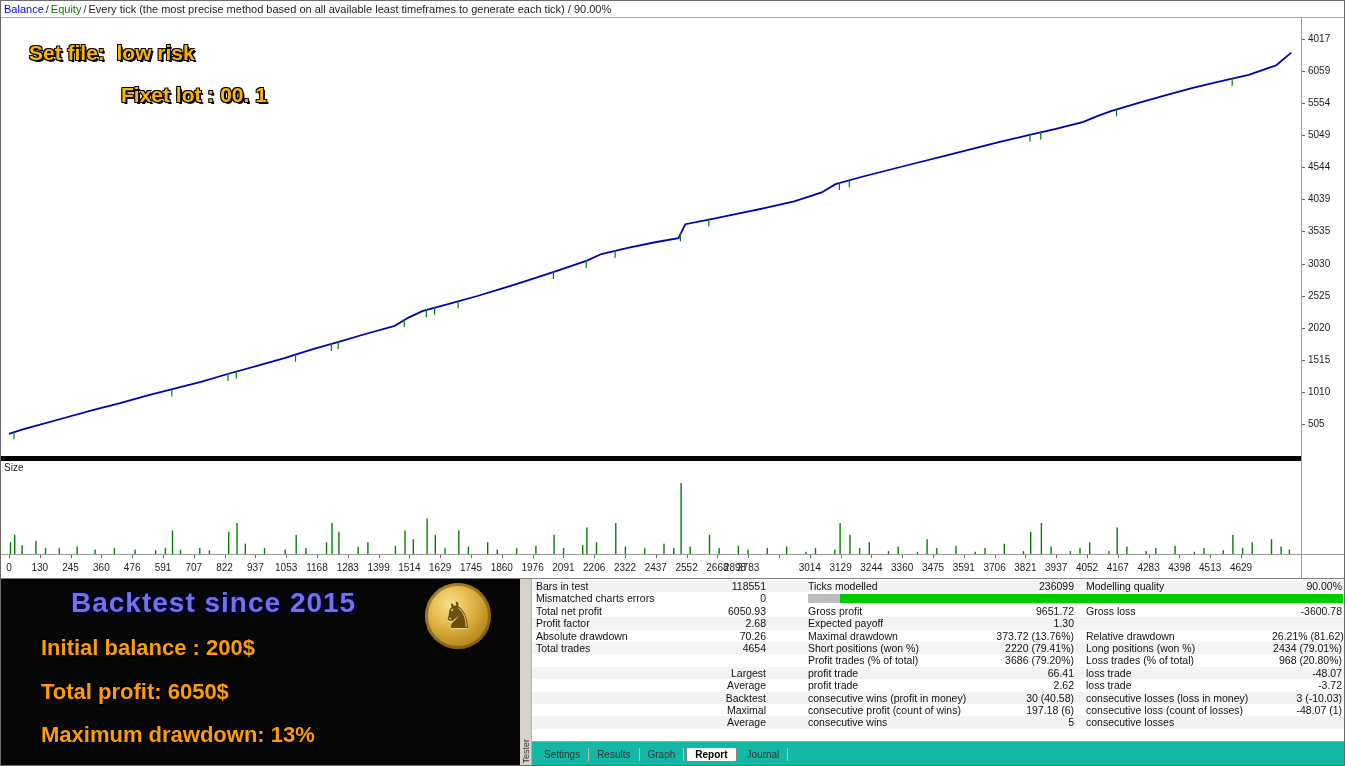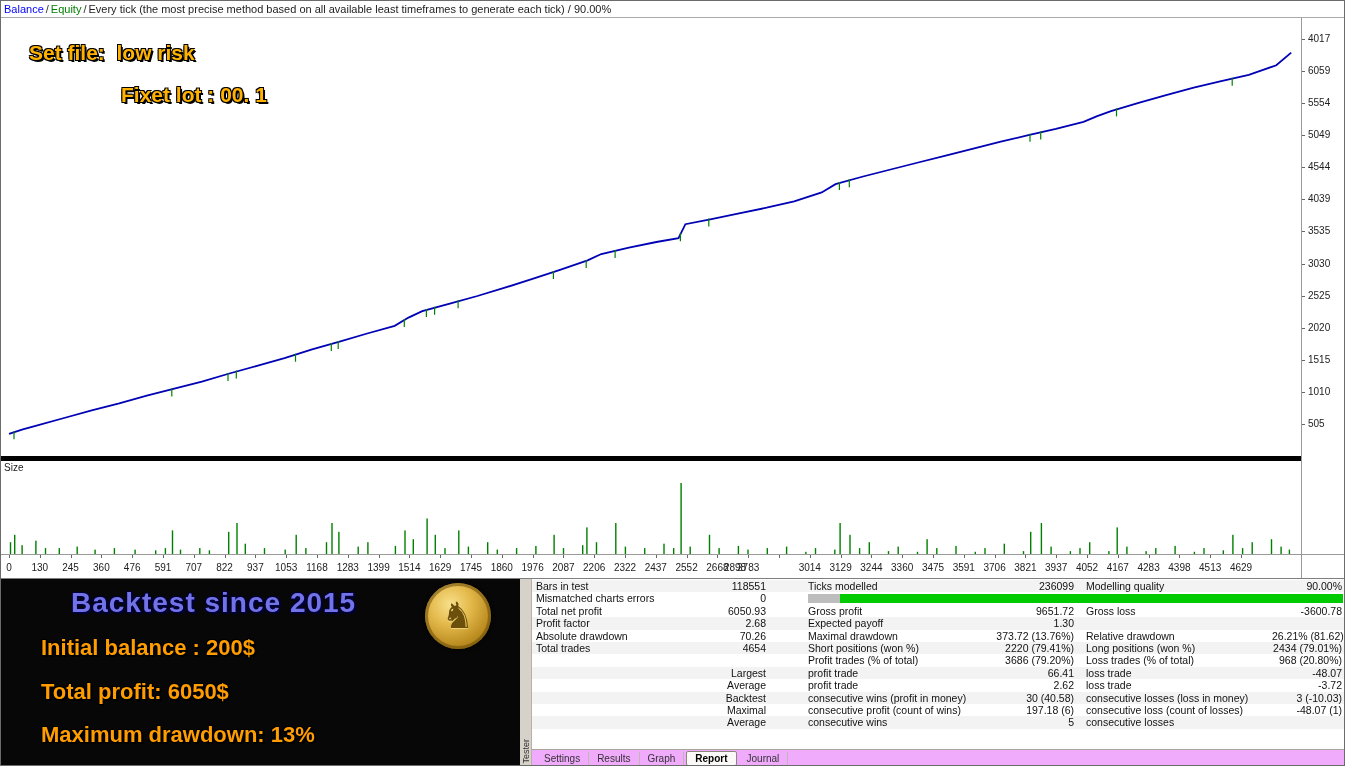--- a/index.html
+++ b/index.html
@@ -64,21 +64,21 @@
   .rrow{display:grid;grid-template-columns:172px 66px 220px 88px 194px 74px;height:12.4px;
     line-height:12.4px;font-size:10.5px;color:#111;}
   .rrow.alt{background:#f3f3f3;}
   .rcell{overflow:hidden;white-space:nowrap;}
   .rl1{padding-left:4px;} .rl2{padding-left:38px;} .rl3{padding-left:8px;}
   .rv1,.rv2,.rv3{text-align:right;padding-right:4px;}
   .rbar-wrap{grid-column:3/7;display:flex;align-items:center;height:12.4px;padding-left:38px;padding-right:3px;box-sizing:border-box;}
   .rbar-gray{height:9px;} .rbar-green{height:9px;}
 
   
-  #tabs{position:absolute;left:0;bottom:0;width:814px;height:18px;background:#f0abfc;
+  #tabs{position:absolute;left:0;bottom:0;width:814px;height:26px;background:#14b8a6;
     border-top:1px solid #a8a49c;box-sizing:border-box;display:flex;align-items:center;padding-left:4px;}
   .tab{font-size:10px;color:#333;padding:1px 8px;border-right:1px solid #bdb9b1;}
   .tab.active{background:#faf9f7;border:1px solid #8a867e;font-weight:bold;color:#000;border-radius:2px;margin:0 2px;}
 </style>
 </head>
 <body>
 
 <div id="root">
 
   <div id="chart-header">
@@ -394,21 +394,21 @@
       <div class="xtick" style="left: 408.4px;">1514</div>
       <div class="xtickmark" style="left: 408.4px;"></div>
       <div class="xtick" style="left: 439.2px;">1629</div>
       <div class="xtickmark" style="left: 439.2px;"></div>
       <div class="xtick" style="left: 470px;">1745</div>
       <div class="xtickmark" style="left: 470px;"></div>
       <div class="xtick" style="left: 500.8px;">1860</div>
       <div class="xtickmark" style="left: 500.8px;"></div>
       <div class="xtick" style="left: 531.6px;">1976</div>
       <div class="xtickmark" style="left: 531.6px;"></div>
-      <div class="xtick" style="left: 562.4px;">2087</div>
+      <div class="xtick" style="left: 562.4px;">2091</div>
       <div class="xtickmark" style="left: 562.4px;"></div>
       <div class="xtick" style="left: 593.2px;">2206</div>
       <div class="xtickmark" style="left: 593.2px;"></div>
       <div class="xtick" style="left: 624px;">2322</div>
       <div class="xtickmark" style="left: 624px;"></div>
       <div class="xtick" style="left: 654.8px;">2437</div>
       <div class="xtickmark" style="left: 654.8px;"></div>
       <div class="xtick" style="left: 685.6px;">2552</div>
       <div class="xtickmark" style="left: 685.6px;"></div>
       <div class="xtick" style="left: 716.4px;">2668</div>

